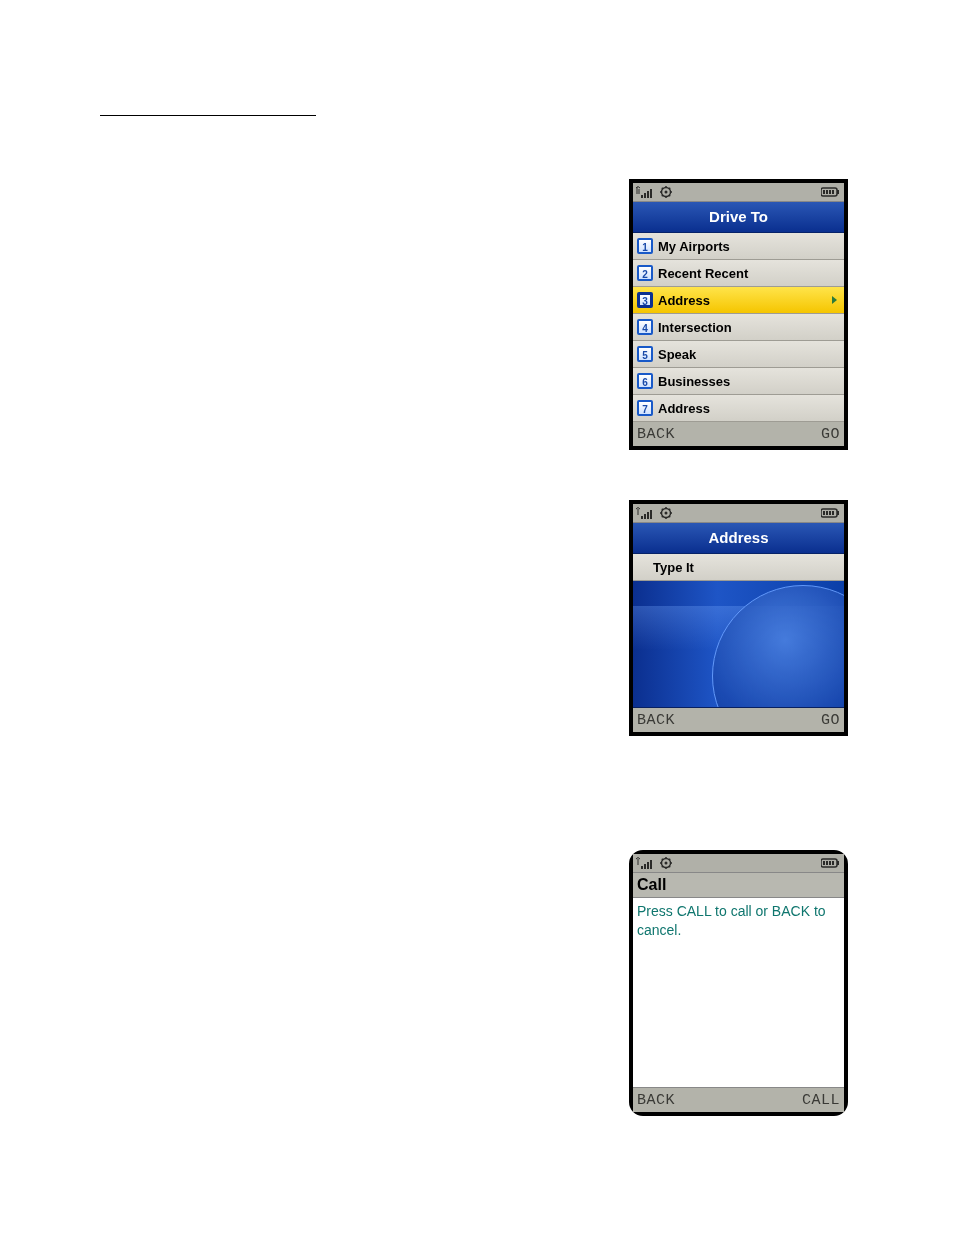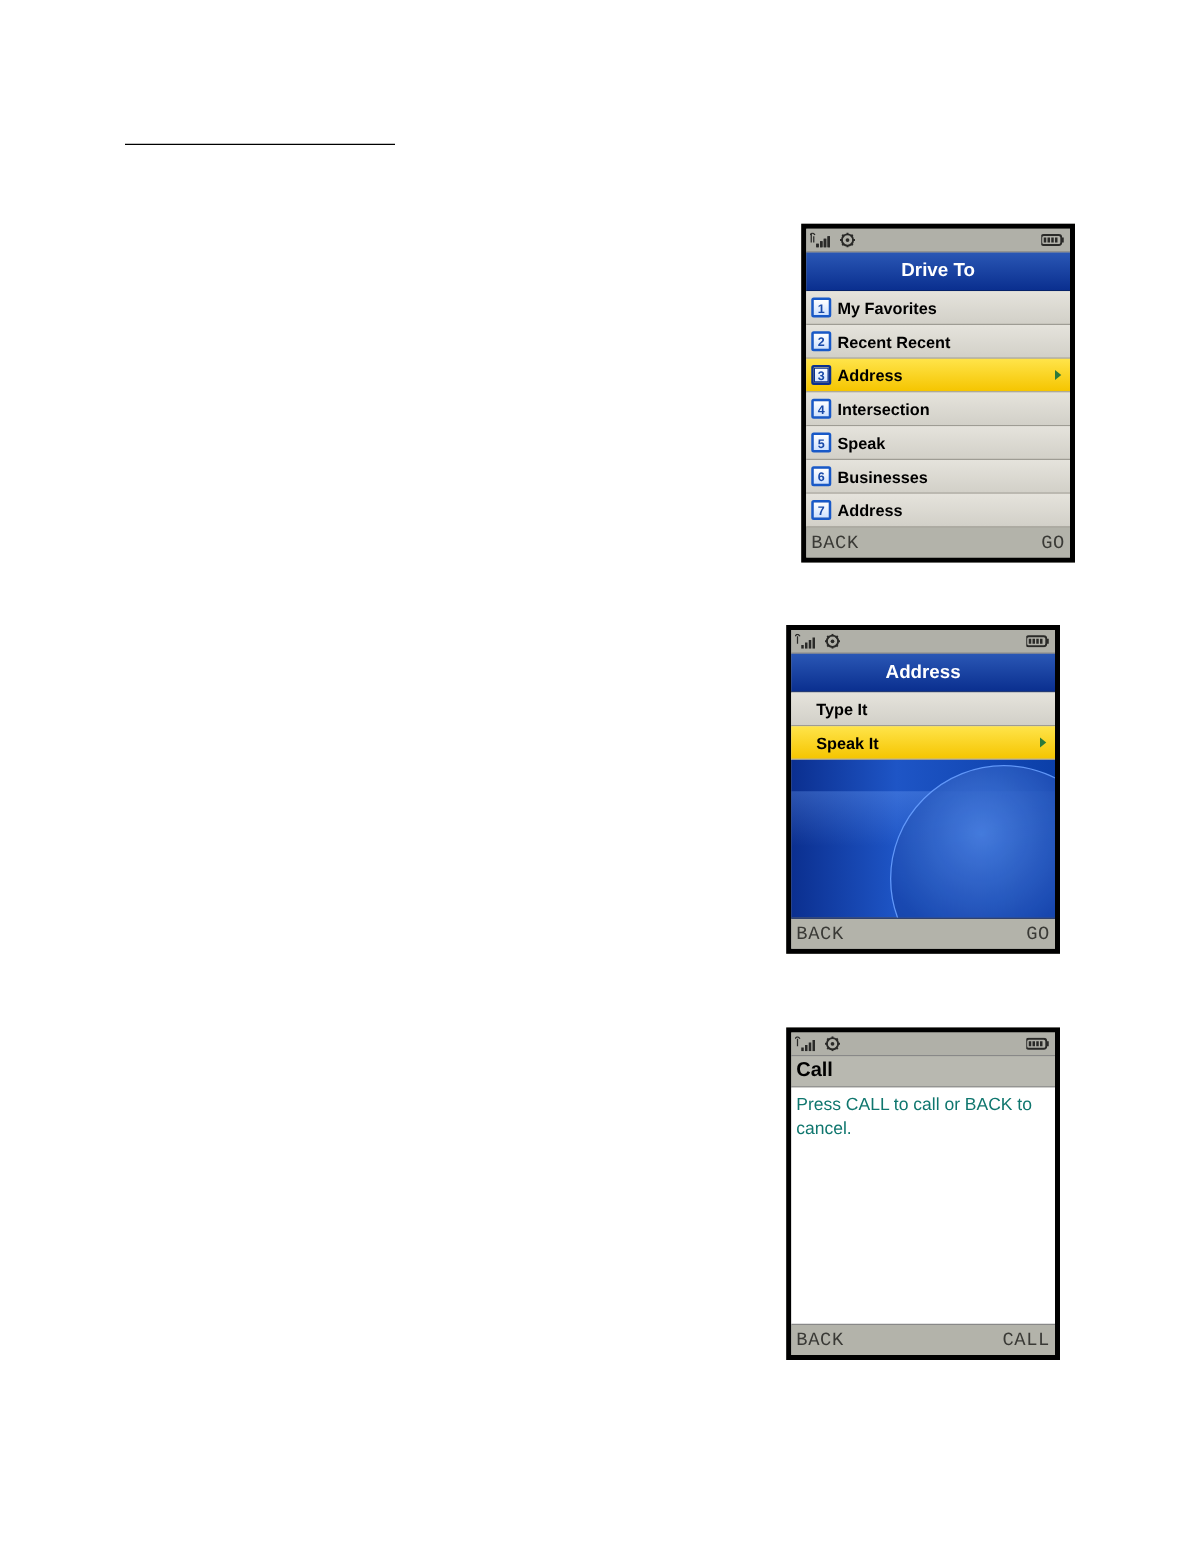--- a/index.html
+++ b/index.html
@@ -177,23 +177,23 @@
     justify-content: space-between;
     padding: 0 4px;
     font-size: 15px;
     color: #3a3a36;
     letter-spacing: 0.5px;
     font-family: Liberation Mono, monospace;
   }
   .softkey-bar span { font-weight: normal; }
 
   
-  #phone1 { left: 629px; top: 179px; margin-left: 12px; }
+  #phone1 { left: 629px; top: 179px; }
   #phone2 { left: 629px; top: 500px; }
-  #phone3 { left: 629px; top: 822px; }
+  #phone3 { left: 629px; top: 850px; border-radius: 14px; }
 
 </style>
 </head>
 <body>
 
 <div class="page">
   <div class="hr-line"></div>
 
   <div class="phone" id="phone1">
     <div class="status-bar">
@@ -236,21 +236,21 @@
               <rect x="8" y="3" width="2" height="4" fill="#2a2a28"></rect>
               <rect x="11" y="3" width="2" height="4" fill="#2a2a28"></rect>
             </svg>
         </span>
       </div>
     </div>
     <div class="title-bar">Drive To</div>
     <div class="menu-list">
       <div class="menu-item">
         <div class="num-badge">1</div>
-        <div class="label">My Favorites</div>
+        <div class="label">My Airports</div>
       </div>
       <div class="menu-item">
         <div class="num-badge">2</div>
         <div class="label">Recent Recent</div>
       </div>
       <div class="menu-item selected">
         <div class="num-badge">3</div>
         <div class="label">Address</div>
         <span class="chevron">
           <svg width="8" height="10" viewBox="0 0 8 10">
@@ -322,28 +322,20 @@
               <rect x="11" y="3" width="2" height="4" fill="#2a2a28"></rect>
             </svg>
         </span>
       </div>
     </div>
     <div class="title-bar">Address</div>
     <div class="menu-list">
       <div class="menu-item simple">
         <div class="label">Type It</div>
       </div>
-      <div class="menu-item simple selected">
-        <div class="label">Speak It</div>
-        <span class="chevron">
-          <svg width="8" height="10" viewBox="0 0 8 10">
-              <path d="M1 1 L6 5 L1 9 Z" fill="#2c7a3a"></path>
-            </svg>
-        </span>
-      </div>
     </div>
     <div class="globe-area"></div>
     <div class="softkey-bar">
       <span>BACK</span>
       <span>GO</span>
     </div>
   </div>
 
   <div class="phone" id="phone3">
     <div class="status-bar">

